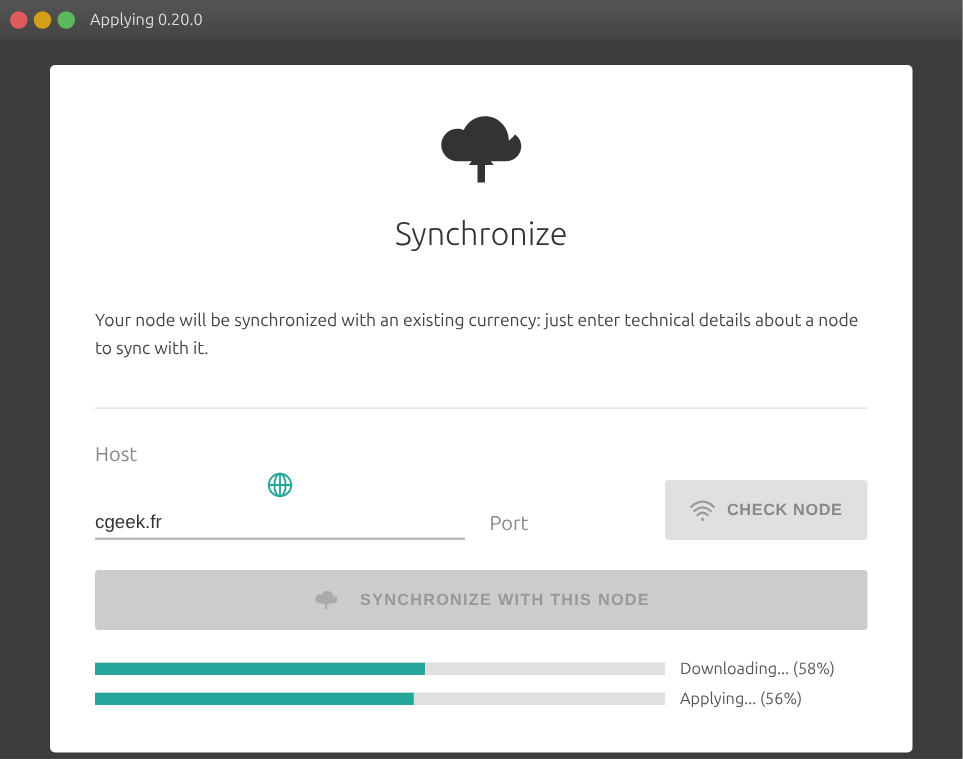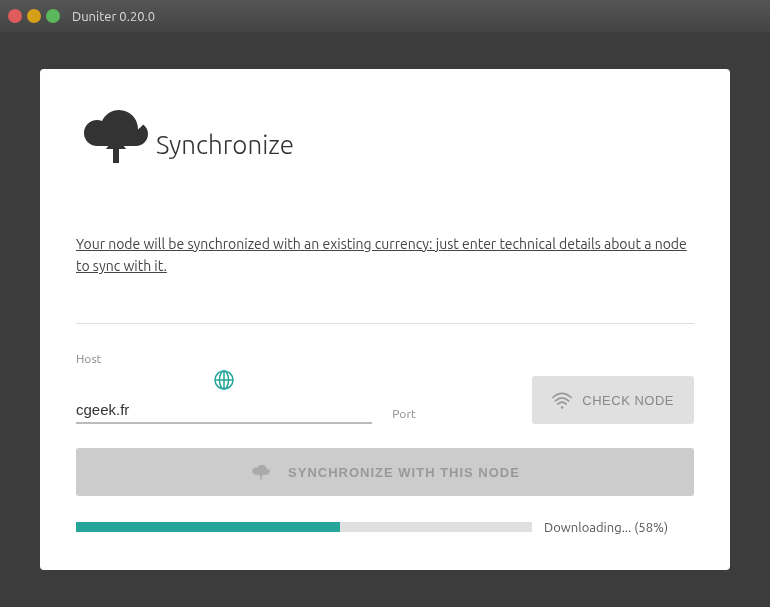--- a/index.html
+++ b/index.html
@@ -60,21 +60,21 @@
 
     .card {
       background: #fff;
       border-radius: 4px;
       width: 690px;
       padding: 32px 36px 36px;
     }
 
     .card-header {
       display: flex;
-      flex-direction: row;
+      flex-direction: column;
       align-items: center;
       margin-bottom: 44px;
     }
 
     
     .cloud-icon {
       width: 80px;
       height: 70px;
       margin-bottom: 18px;
     }
@@ -84,42 +84,41 @@
       font-weight: 300;
       color: #333;
     }
 
     .description {
       font-size: 14px;
       color: #444;
       line-height: 1.6;
       margin-bottom: 28px;
       border-bottom: 1px solid #ddd;
-      padding-bottom: 46px;
-      text-decoration: underline;
+      padding-bottom: 36px;
     }
 
     
     .fields-row {
       display: flex;
       align-items: flex-end;
       gap: 20px;
       margin-bottom: 24px;
     }
 
     .field-group {
       display: flex;
       flex-direction: column;
     }
 
     .field-group-host { flex: 1; }
     .field-group-port { width: 120px; gap: 31px; }
 
     .field-label {
-      font-size: 12px;
+      font-size: 16px;
       color: #888;
       margin-bottom: 4px;
     }
 
     .field-with-icon {
       display: flex;
       align-items: center;
       gap: 8px;
       flex-direction: column;
     }
@@ -144,21 +143,21 @@
       width: 100%;
     }
 
     
     .check-node-btn {
       background: #e0e0e0;
       border: none;
       border-radius: 3px;
       padding: 12px 20px;
       font-size: 13px;
-      font-weight: 400;
+      font-weight: 700;
       color: #888;
       letter-spacing: 0.5px;
       cursor: pointer;
       display: flex;
       align-items: center;
       gap: 10px;
       white-space: nowrap;
       height: 48px;
       text-align: right;
     }
@@ -224,21 +223,21 @@
   </style>
 </head>
 <body>
 
 <div class="title-bar">
   <div class="title-bar-buttons">
     <button class="tb-btn tb-close"></button>
     <button class="tb-btn tb-min"></button>
     <button class="tb-btn tb-max"></button>
   </div>
-  <span class="title-bar-title">Duniter 0.20.0</span>
+  <span class="title-bar-title">Applying 0.20.0</span>
 </div>
 
 <div class="main-area">
   <div class="card">
 
     <div class="card-header">
 
       <svg class="cloud-icon" viewBox="0 0 80 70" xmlns="http://www.w3.org/2000/svg">
         <path d="M62,28.5 C62,28.5 62,28 62,28 C62,17.5 53.5,9 43,9 C35.5,9 29,13.5 26,20 C24.5,19.4 22.8,19 21,19 C13.8,19 8,24.8 8,32 C8,39.2 13.8,45 21,45 L60,45 C66.6,45 72,39.6 72,33 C72,29 70,25.5 67,23.5 C65.5,25.5 63.9,27 62,28.5 Z" fill="#333"></path>
         <polygon points="40,35 30,48 37,48 37,62 43,62 43,48 50,48" fill="#333"></polygon>
@@ -294,17 +293,23 @@
 
     <div class="progress-section">
 
       <div class="progress-row">
         <div class="progress-bar-container">
           <div class="progress-bar-fill" style="width: 58%"></div>
         </div>
         <span class="progress-label">Downloading... (58%)</span>
       </div>
 
+      <div class="progress-row">
+        <div class="progress-bar-container">
+          <div class="progress-bar-fill" style="width: 56%"></div>
+        </div>
+        <span class="progress-label">Applying... (56%)</span>
+      </div>
 
     </div>
 
   </div>
 </div>
 
 </body></html>

